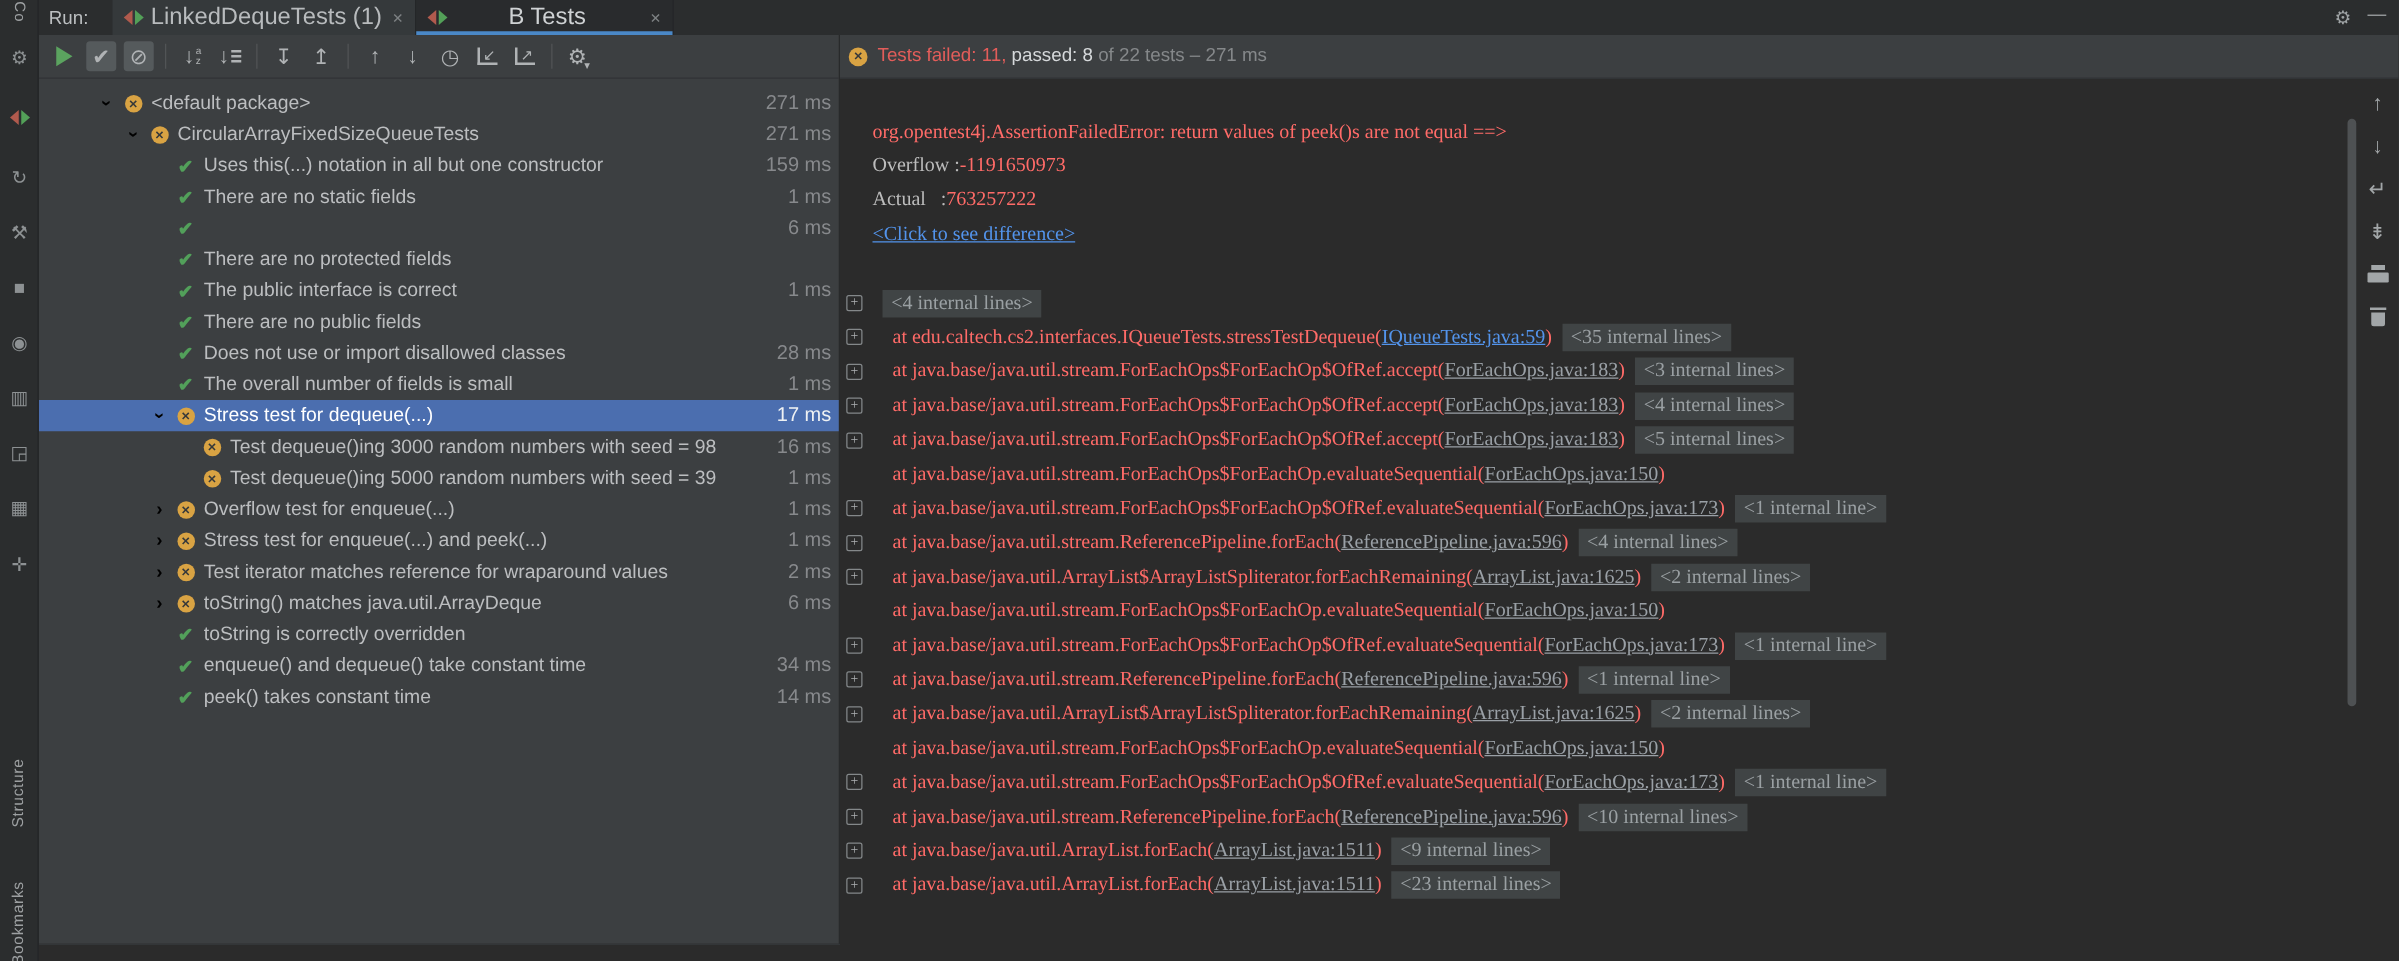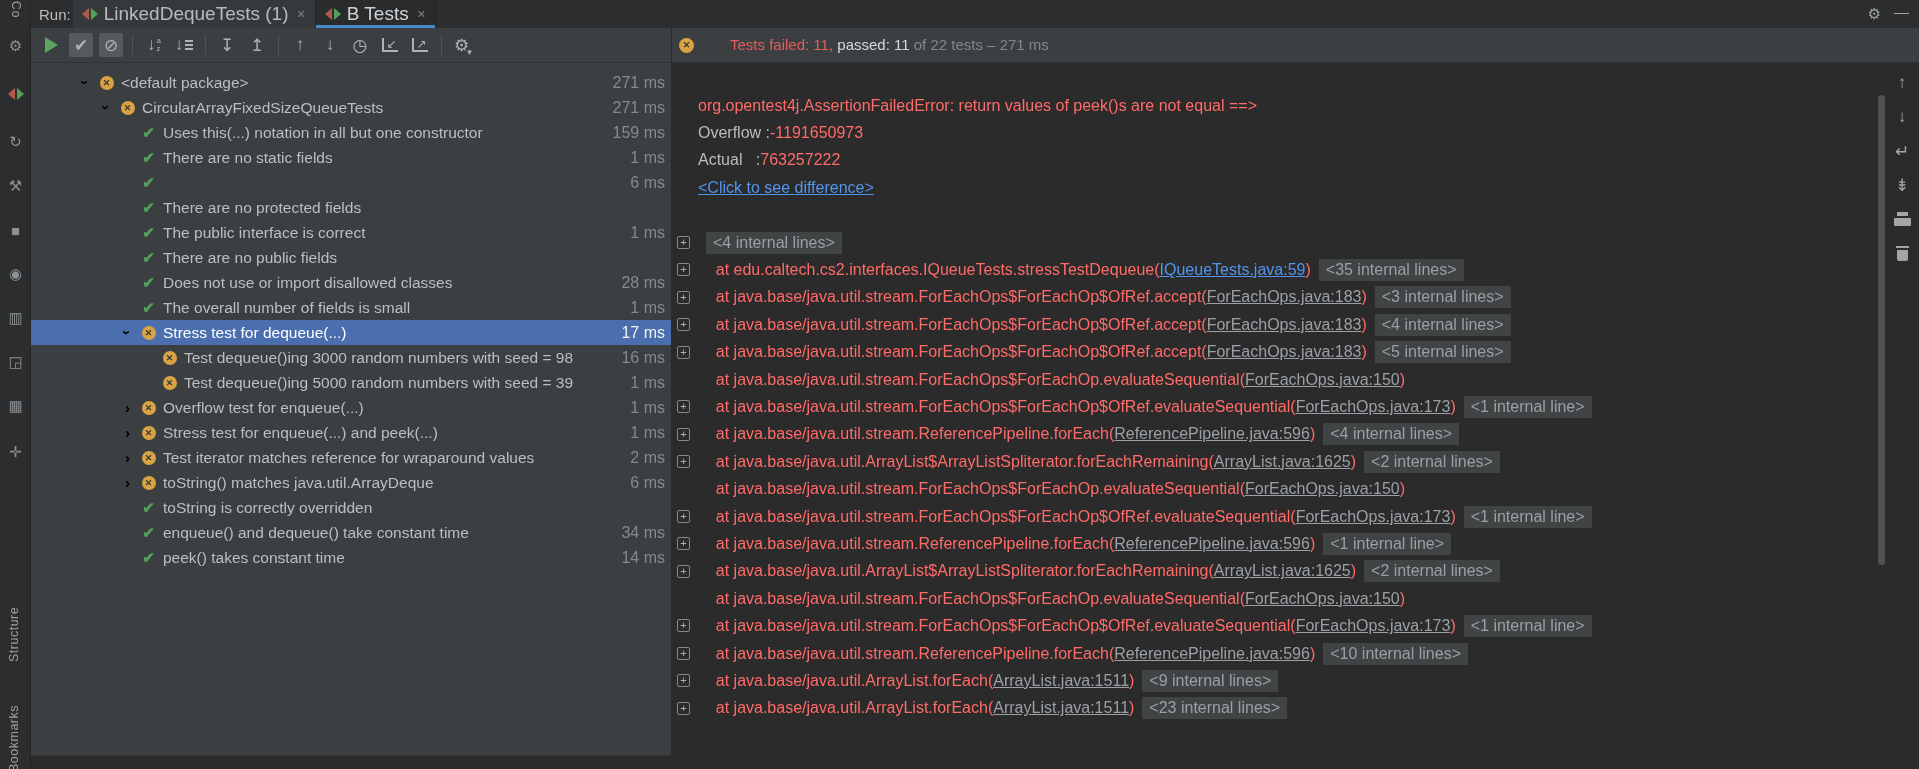--- a/index.html
+++ b/index.html
@@ -15,25 +15,25 @@
   .stripe-btn { position:absolute; left:3px; width:25px; height:24px; color:#8d9193; font-size:15px;
             display:flex; align-items:center; justify-content:center; cursor:default; }
   .stripe-vlabel { position:absolute; left:7px; writing-mode:vertical-rl; transform:rotate(180deg);
             color:#9da0a2; font-size:12.5px; letter-spacing:.5px; }
   #structure-label { top:562px; height:100px; }
   #bookmarks-label { top:676px; height:96px; }
 
   
   #tabstrip { position:absolute; left:31px; right:0; top:0; height:28px; background:#2b2d2e;
             display:flex; align-items:stretch; }
-  #run-label { color:#bcbfc1; font-size:15px; align-self:center; margin:0 2px 0 8px; }
+  #run-label { color:#bcbfc1; font-size:15px; align-self:center; margin:0 19px 0 8px; }
   .tab { display:flex; align-items:center; padding:0 9px; position:relative; background:#35393b;
          border-right:1px solid #242628; cursor:default; }
   .tab .tab-label { color:#b8bbbd; font-size:19px; margin:0 8px 0 6px; white-space:nowrap; }
-  .tab.active { background:#292b2d; }
+  .tab.active { background:#292b2d;gap:43px; }
   .tab.active .tab-label { color:#cfd2d4; }
   .tab.active:after { content:""; position:absolute; left:0; right:0; bottom:0; height:3px; background:#4a88c7; }
   .tab-close { color:#7d8183; font-size:11px; cursor:pointer; }
   .runconfig-icon { width:16px; height:12px; position:relative; display:inline-block; }
   .tri-l { position:absolute; left:0; top:0; width:0; height:0;
            border-top:6px solid transparent; border-bottom:6px solid transparent; border-right:7px solid #b05a4d; }
   .tri-r { position:absolute; right:0; top:0; width:0; height:0;
            border-top:6px solid transparent; border-bottom:6px solid transparent; border-left:7px solid #53a058; }
   #tabstrip-gear { position:absolute; right:38px; top:5px; color:#9fa3a5; font-size:15px; cursor:pointer; }
   #tabstrip-hide { position:absolute; right:10px; top:3px; color:#9fa3a5; font-size:15px; cursor:pointer; }
@@ -68,26 +68,26 @@
   .tlabel { color:#bcbec0; font-size:15.5px; margin-left:4px; white-space:nowrap; }
   .trow.selected .tlabel { color:#ffffff; }
   .ttime { margin-left:auto; padding-right:6px; color:#87898c; font-size:16px; flex:none; }
   .trow.selected .ttime { color:#eef1f3; }
 
   
   #right-pane { position:absolute; left:672px; right:0; top:28px; bottom:0; background:#2b2b2b; }
   #result-header { height:35px; background:#3c3f41; border-bottom:1px solid #303336;
                    display:flex; align-items:center; padding-left:7px; }
   #result-header .fail-ball { margin-right:8px; width:15px; height:15px; line-height:15px; }
-  .seg-fail { color:#e35d5a; font-size:15px;margin-left:28px; }
+  .seg-fail { color:#e35d5a; font-size:15px; }
   .seg-light { color:#d6d9db; font-size:15px; }
   .seg-dim { color:#85888a; font-size:15px; }
   #console { position:absolute; left:0; right:44px; top:35px; bottom:0; overflow:hidden; padding-top:29px; }
   .cline { height:27.4px; display:flex; align-items:center; position:relative;
-           font-family:Liberation Sans, sans-serif; font-size:16px; white-space:pre; }
+           font-family:Liberation Serif, serif; font-size:16px; white-space:pre; }
   .fold { position:absolute; left:5px; top:7px; width:13px; height:13px; border:1px solid #84888a;
           border-radius:2px; color:#aeb1b3; font-size:11px; line-height:11px; text-align:center; cursor:pointer; }
   .ltext { margin-left:26px; display:flex; align-items:center; }
   .seg-err { color:#ff6b68; }
   .seg-label { color:#bcbcbc; }
   .seg-link { color:#5394ec; text-decoration:underline; cursor:pointer; }
   .seg-liblink { color:#9aa0a6; text-decoration:underline; cursor:pointer; }
   .seg-note { color:#9aa0a3; background:#404445; padding:2px 7px; margin-left:8px; }
   #console-scrollbar { position:absolute; top:35px; right:33px; width:9px; bottom:0; }
   #console-scrollbar .thumb { position:absolute; top:32px; left:1px; width:7px; height:470px;
@@ -362,21 +362,21 @@
           </span>
           <span class="tlabel">peek() takes constant time</span>
           <span class="ttime">14 ms</span>
         </div>
       </div>
   </div>
 
   <div id="right-pane">
     <div id="result-header">
       <span class="fail-ball">✕</span>
-      <span id="result-header-text"><span class="seg-fail">Tests failed: 11,</span><span class="seg-light"> passed: 11</span><span class="seg-dim"> of 22 tests – 271 ms</span></span>
+      <span id="result-header-text"><span class="seg-fail">Tests failed: 11,</span><span class="seg-light"> passed: 8</span><span class="seg-dim"> of 22 tests – 271 ms</span></span>
     </div>
     <div id="console">
         <div class="cline"><span class="ltext"><span class="seg-err">org.opentest4j.AssertionFailedError: return values of peek()s are not equal ==&gt;</span></span></div>
         <div class="cline"><span class="ltext"><span class="seg-label">Overflow :</span><span class="seg-err">-1191650973</span></span></div>
         <div class="cline"><span class="ltext"><span class="seg-label">Actual   :</span><span class="seg-err">763257222</span></span></div>
         <div class="cline"><span class="ltext"><span class="seg-link">&lt;Click to see difference&gt;</span></span></div>
         <div class="cline"><span class="ltext"></span></div>
         <div class="cline"><span class="fold">+</span><span class="ltext"><span class="seg-note">&lt;4 internal lines&gt;</span></span></div>
         <div class="cline"><span class="fold">+</span><span class="ltext"><span class="seg-err">    at edu.caltech.cs2.interfaces.IQueueTests.stressTestDequeue(</span><span class="seg-link">IQueueTests.java:59</span><span class="seg-err">)</span><span class="seg-note">&lt;35 internal lines&gt;</span></span></div>
         <div class="cline"><span class="fold">+</span><span class="ltext"><span class="seg-err">    at java.base/java.util.stream.ForEachOps$ForEachOp$OfRef.accept(</span><span class="seg-liblink">ForEachOps.java:183</span><span class="seg-err">)</span><span class="seg-note">&lt;3 internal lines&gt;</span></span></div>

